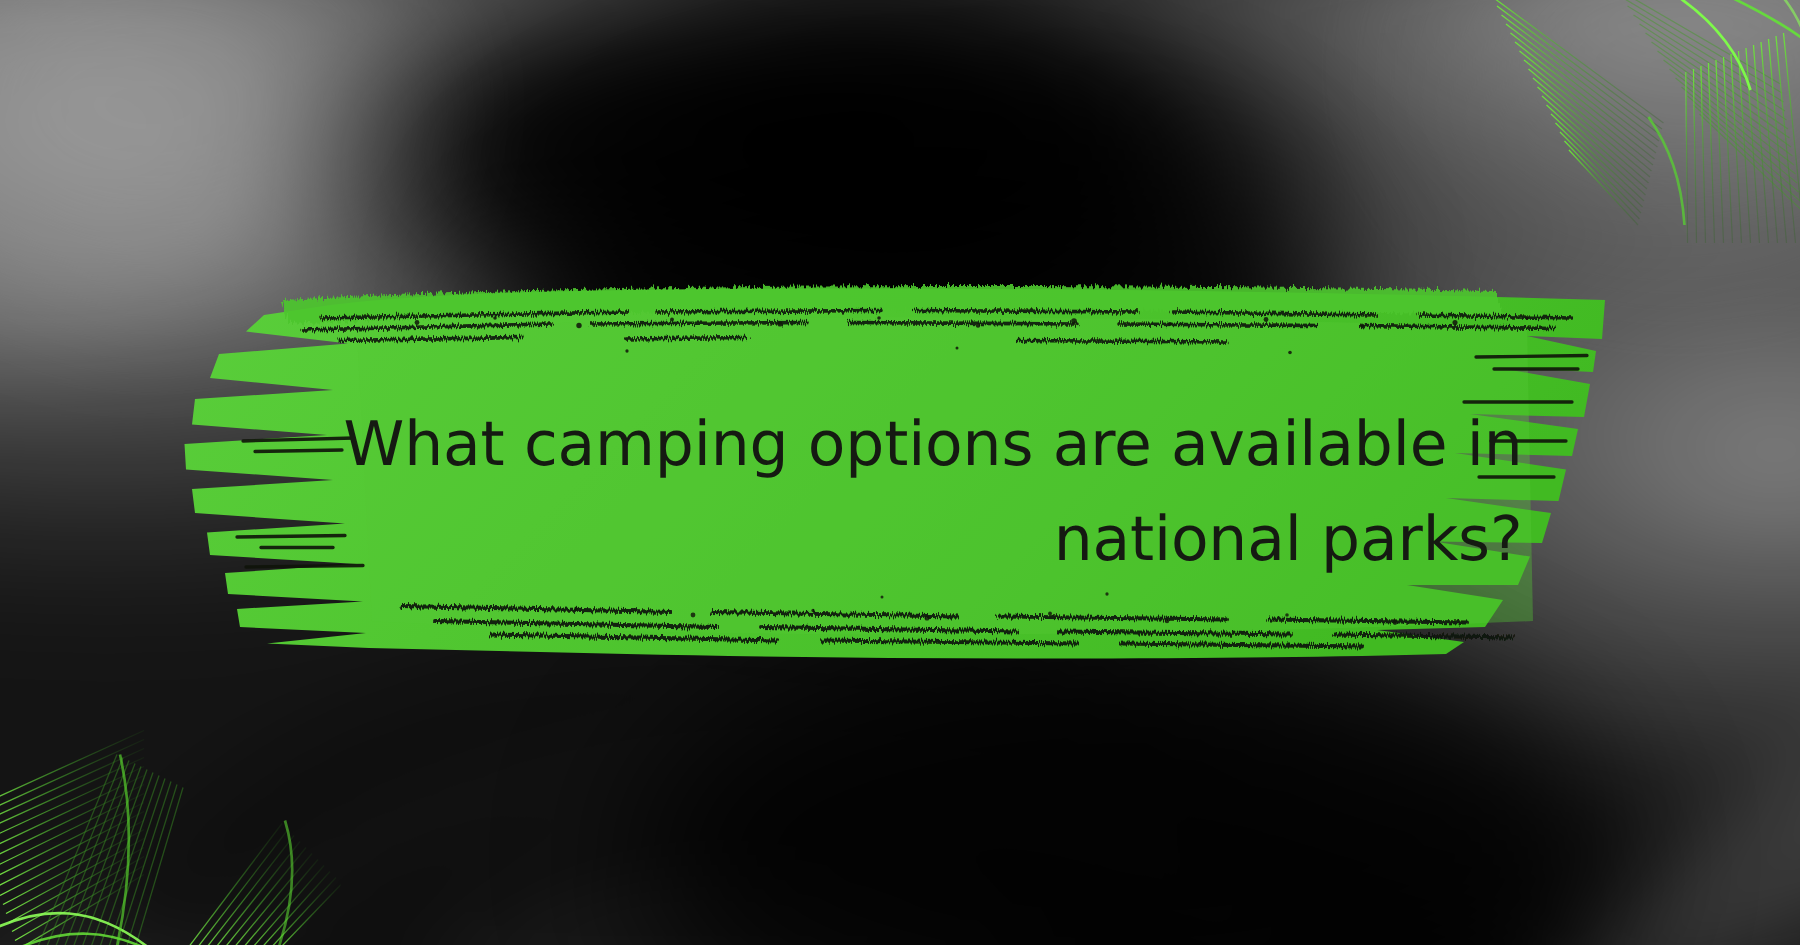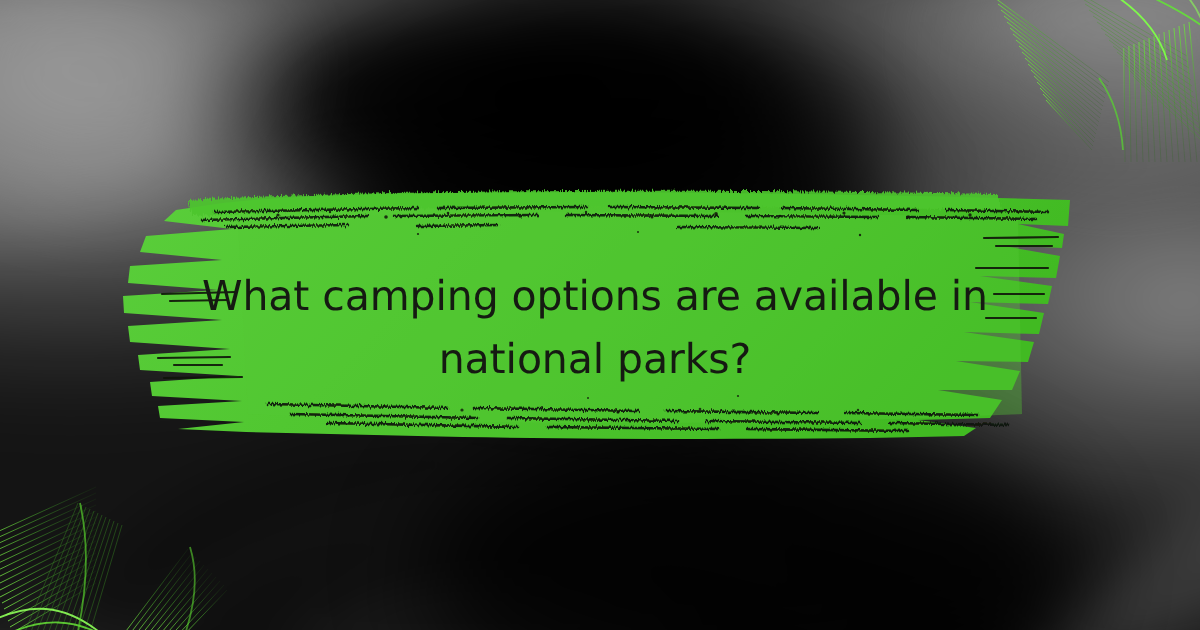--- a/index.html
+++ b/index.html
@@ -51,21 +51,21 @@
     height: 268px;
   }
   #brush-band svg { display: block; width: 100%; height: 100%; }
 
   
   #headline {
     position: absolute;
     left: 175px;
     top: 265px;
     width: 840px;
-    text-align: center;
+    text-align: right;
     color: #151a12;
     font-size: 41px;
     line-height: 63px;
     font-weight: 400;
     letter-spacing: -0.1px;
     font-family: "DejaVu Sans", sans-serif;
     white-space: pre-line;
     text-rendering: geometricPrecision;
   }
 </style>

